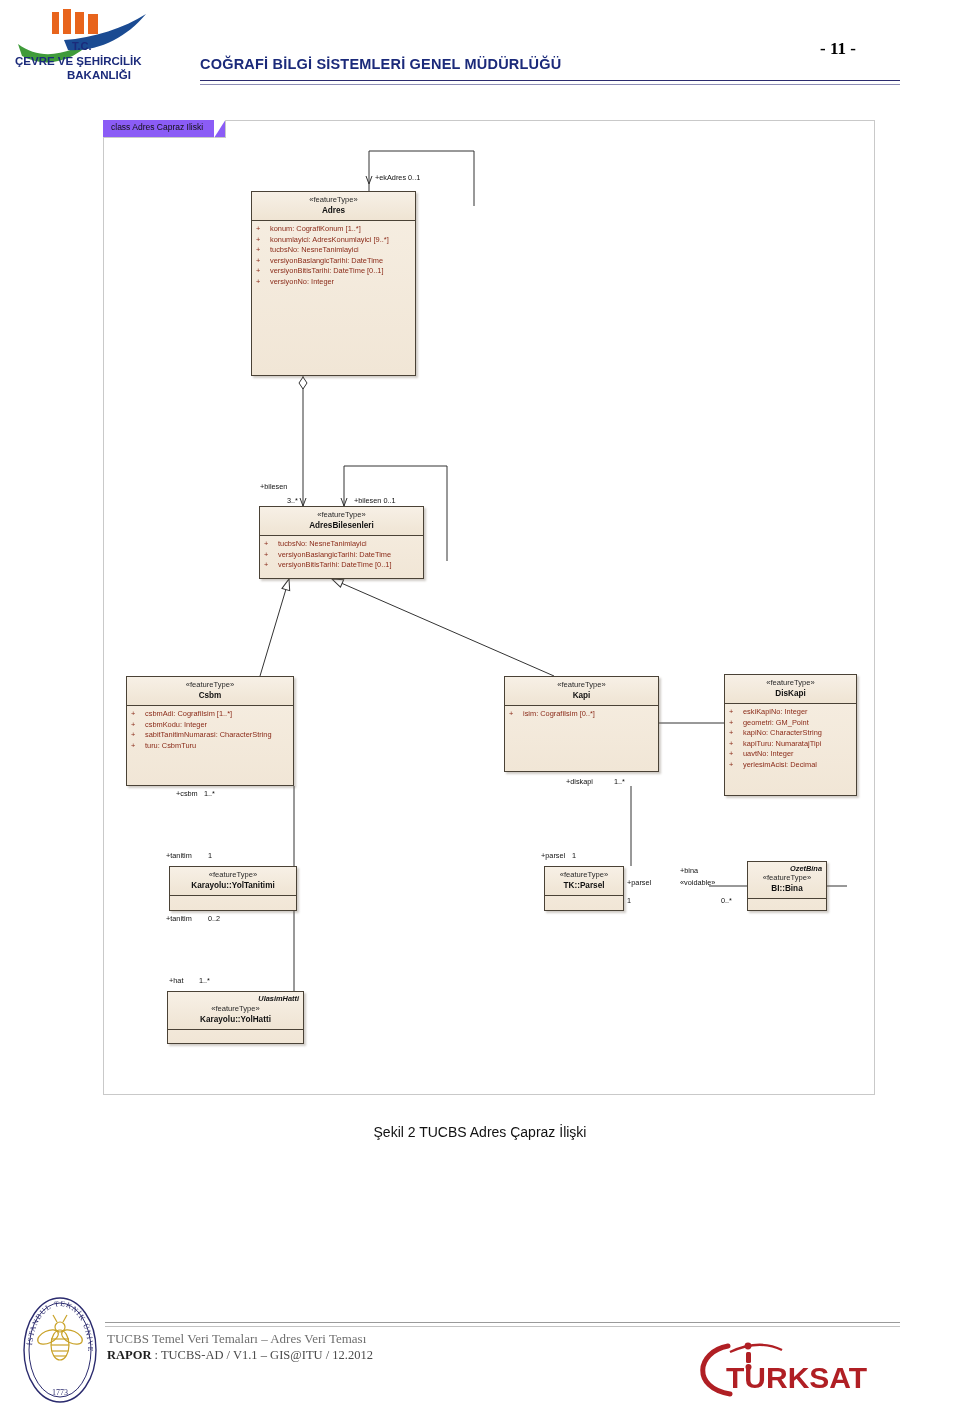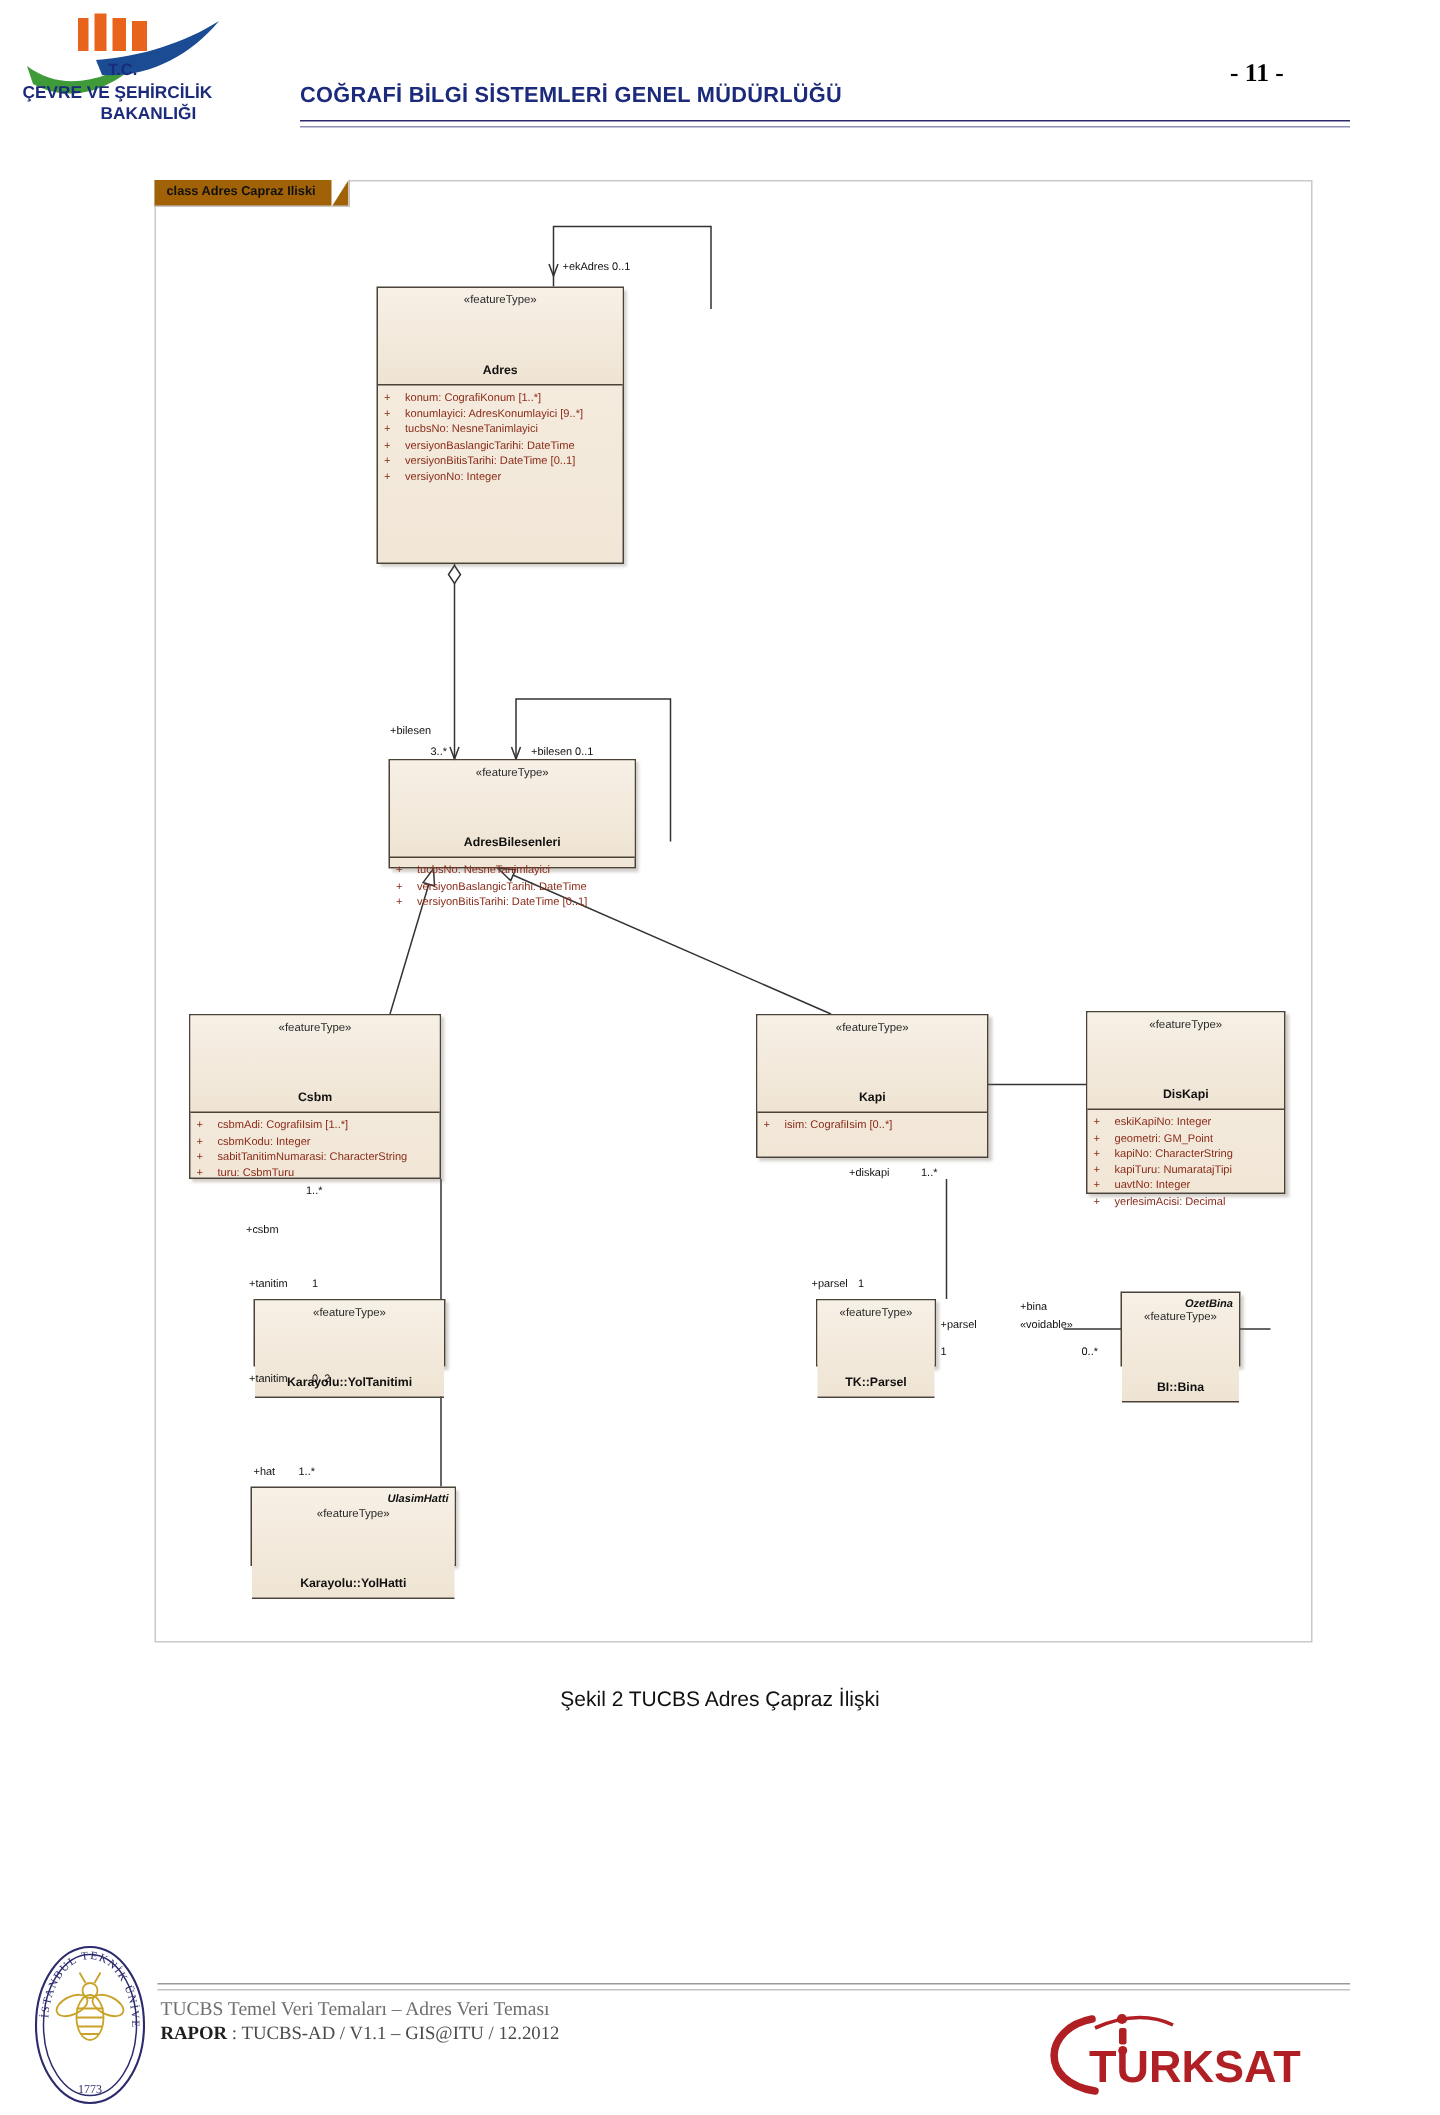--- a/index.html
+++ b/index.html
@@ -33,22 +33,22 @@
 
   
   .frame{
     position:absolute;left:103px;top:120px;width:772px;height:975px;
     border:1px solid #c9c9c9;background:#fff;box-sizing:border-box;
   }
   .frame-tab{
     position:absolute;left:103px;top:120px;
     height:18px;padding:2px 22px 2px 8px;
     border:1px solid #c9c9c9;border-top:none;border-left:none;
-    background:#a16207;box-sizing:border-box;
-    font-size:8.5px;font-weight:bold;color:#111;white-space:nowrap;
+    background:#8b5cf6;box-sizing:border-box;
+    font-size:8.5px;font-weight:normal;color:#111;white-space:nowrap;
   }
   .frame-tab::after{
     content:"";position:absolute;right:-1px;top:-1px;
     width:0;height:0;border-left:12px solid #fff;border-bottom:19px solid transparent;
   }
   .frame-tab .tabtxt{position:relative;z-index:2;}
 
   
   .cls{
     position:absolute;box-sizing:border-box;
@@ -57,21 +57,21 @@
     box-shadow:2px 2px 2px rgba(120,110,95,.35);
   }
   .cls .hd{
     box-sizing:border-box;
     padding:3px 4px 4px 4px;
     text-align:center;
     border-bottom:1px solid #4a4236;
     background:linear-gradient(180deg,#f7f0e6 0%,#efe4d3 100%);
   }
   .stereo{font-size:7.6px;color:#2a2a2a;line-height:10px;}
-  .cname{font-size:8.2px;font-weight:bold;color:#101010;line-height:11px;margin-top:36px;}
+  .cname{font-size:8.2px;font-weight:bold;color:#101010;line-height:11px;}
   .cls .body{padding:3px 17px 3px 4px;}
   .attr{
     font-size:7.4px;color:#8a2a18;line-height:10.5px;
     white-space:nowrap;
   }
   .attr .pm{display:inline-block;width:14px;color:#8a2a18;}
   .toprt{
     position:absolute;right:4px;top:2px;
     font-size:7.4px;font-style:italic;font-weight:bold;color:#111;
   }
@@ -201,21 +201,21 @@
         <div class="stereo">«featureType»</div>
         <div class="cname">Csbm</div>
       </div>
       <div class="body">
         <div class="attr"><span class="pm">+</span><span>csbmAdi:  CografiIsim [1..*]</span></div>
         <div class="attr"><span class="pm">+</span><span>csbmKodu:  Integer</span></div>
         <div class="attr"><span class="pm">+</span><span>sabitTanitimNumarasi:  CharacterString</span></div>
         <div class="attr"><span class="pm">+</span><span>turu:  CsbmTuru</span></div>
       </div>
     </div>
-    <div class="lbl" style="left:60px;top:668px;margin-top:26px;">+csbm</div>
+    <div class="lbl" style="left:72px;top:668px;">+csbm</div>
     <div class="lbl" style="left:100px;top:668px;">1..*</div>
 
     <div class="cls" style="left:400px;top:555px;width:155px;height:96px;">
       <div class="hd">
         <div class="stereo">«featureType»</div>
         <div class="cname">Kapi</div>
       </div>
       <div class="body">
         <div class="attr"><span class="pm">+</span><span>isim:  CografiIsim [0..*]</span></div>
       </div>

